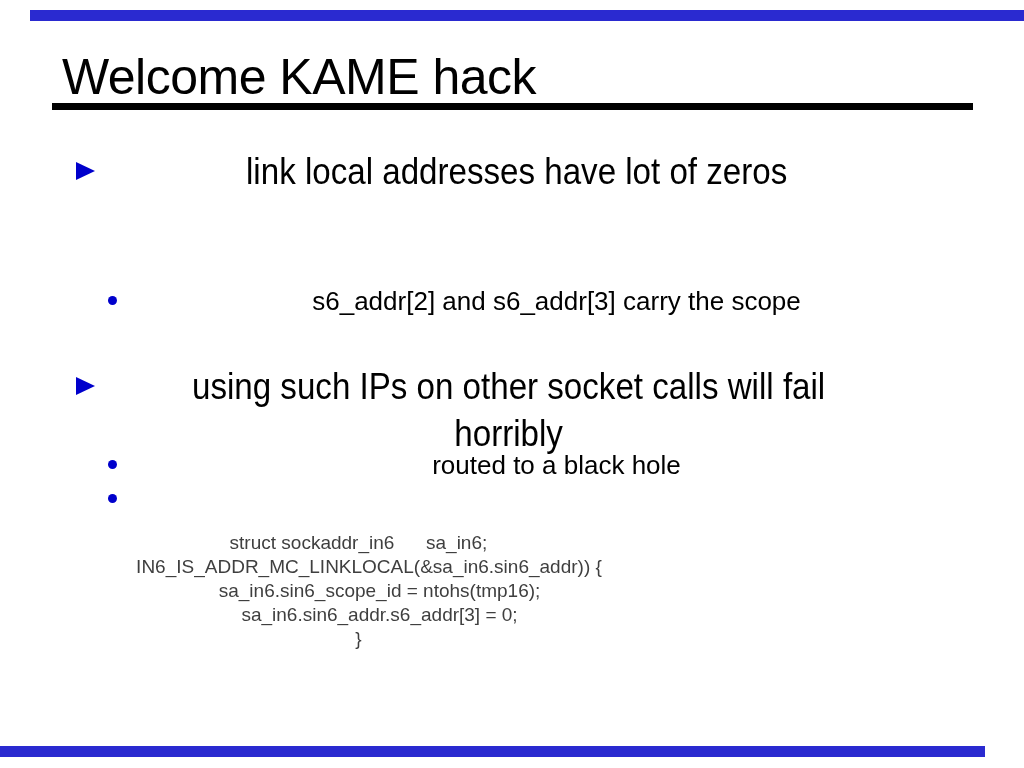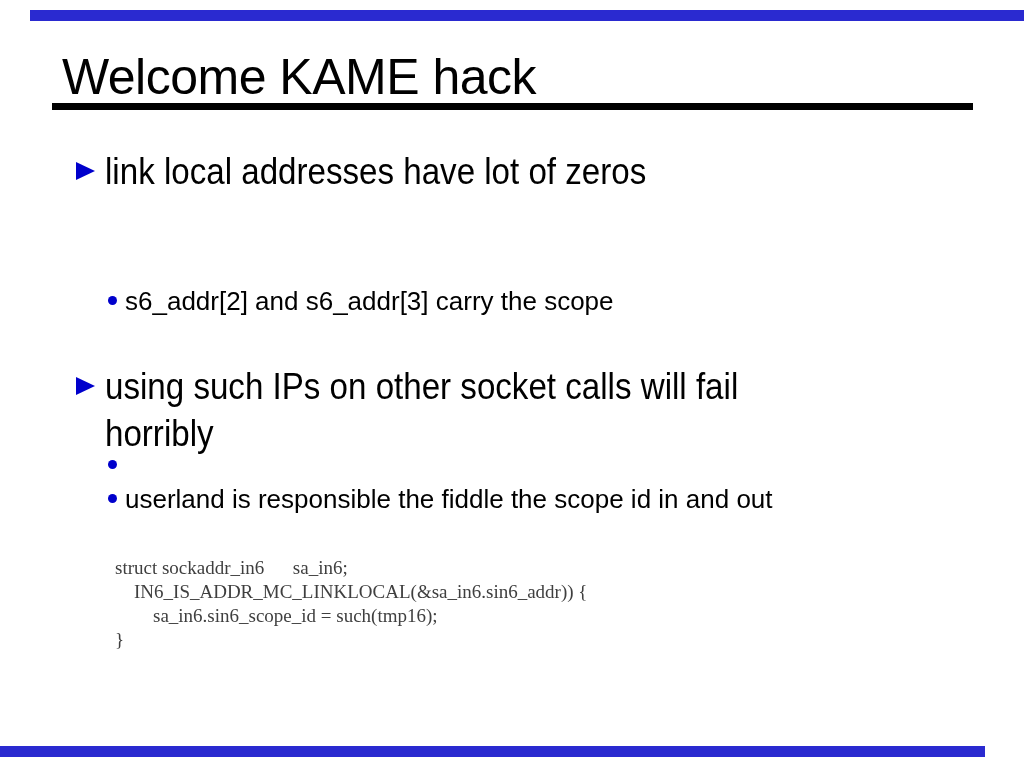--- a/index.html
+++ b/index.html
@@ -9,20 +9,21 @@
     height: 768px;
     background: #ffffff;
     overflow: hidden;
     font-family: "Liberation Sans", sans-serif;
   }
   .slide {
     position: relative;
     width: 1024px;
     height: 768px;
     background: #ffffff;
+    text-align: center;
   }
   .hbar {
     position: absolute;
     background: var(--bar_blue, #2a2ad0);
   }
   .hbar.top { left: 30px; top: 10px; width: 994px; height: 11px; }
   .hbar.bottom { left: 0px; top: 746px; width: 985px; height: 11px; }
   .title {
     position: absolute;
     left: 62px;
@@ -75,22 +76,22 @@
     width: 810px;
   }
   .row.lvl2 .btext {
     display: inline-block;
     margin-left: 17px;
     white-space: nowrap;
   }
   .code {
     position: absolute;
     left: 115px;
-    top: 556px;
-    font-family: Liberation Serif, serif;
+    top: 531px;
+    font-family: Liberation Sans, sans-serif;
     font-size: 19px;
     line-height: 24px;
     color: var(--code_gray, #3f3f3f);
   }
   .code-line { white-space: pre; height: 24px; }
 </style>
 </head>
 <body>
 
 <div class="slide">
@@ -111,29 +112,30 @@
     <span class="btext">s6_addr[2] and s6_addr[3] carry the scope</span>
   </div>
 
   <div class="row lvl1" style="top:355px; width:900px;margin-top:8px;">
     <span class="tri"></span>
     <span class="btext wrap">using such IPs on other socket calls will fail horribly</span>
   </div>
 
   <div class="row lvl2" style="top:448px; width:880px;">
     <span class="dot"></span>
+    <span class="btext">routed to a black hole</span>
   </div>
 
   <div class="row lvl2" style="top:482px; width:900px;">
     <span class="dot"></span>
-    <span class="btext">userland is responsible the fiddle the scope id in and out</span>
   </div>
 
   <div class="code">
     <div class="code-line">struct sockaddr_in6      sa_in6;</div>
     <div class="code-line">    IN6_IS_ADDR_MC_LINKLOCAL(&amp;sa_in6.sin6_addr)) {</div>
-    <div class="code-line">        sa_in6.sin6_scope_id = such(tmp16);</div>
+    <div class="code-line">        sa_in6.sin6_scope_id = ntohs(tmp16);</div>
+    <div class="code-line">        sa_in6.sin6_addr.s6_addr[3] = 0;</div>
     <div class="code-line">}</div>
   </div>
 
   <div class="hbar bottom"></div>
 
 </div>
 
 </body></html>

